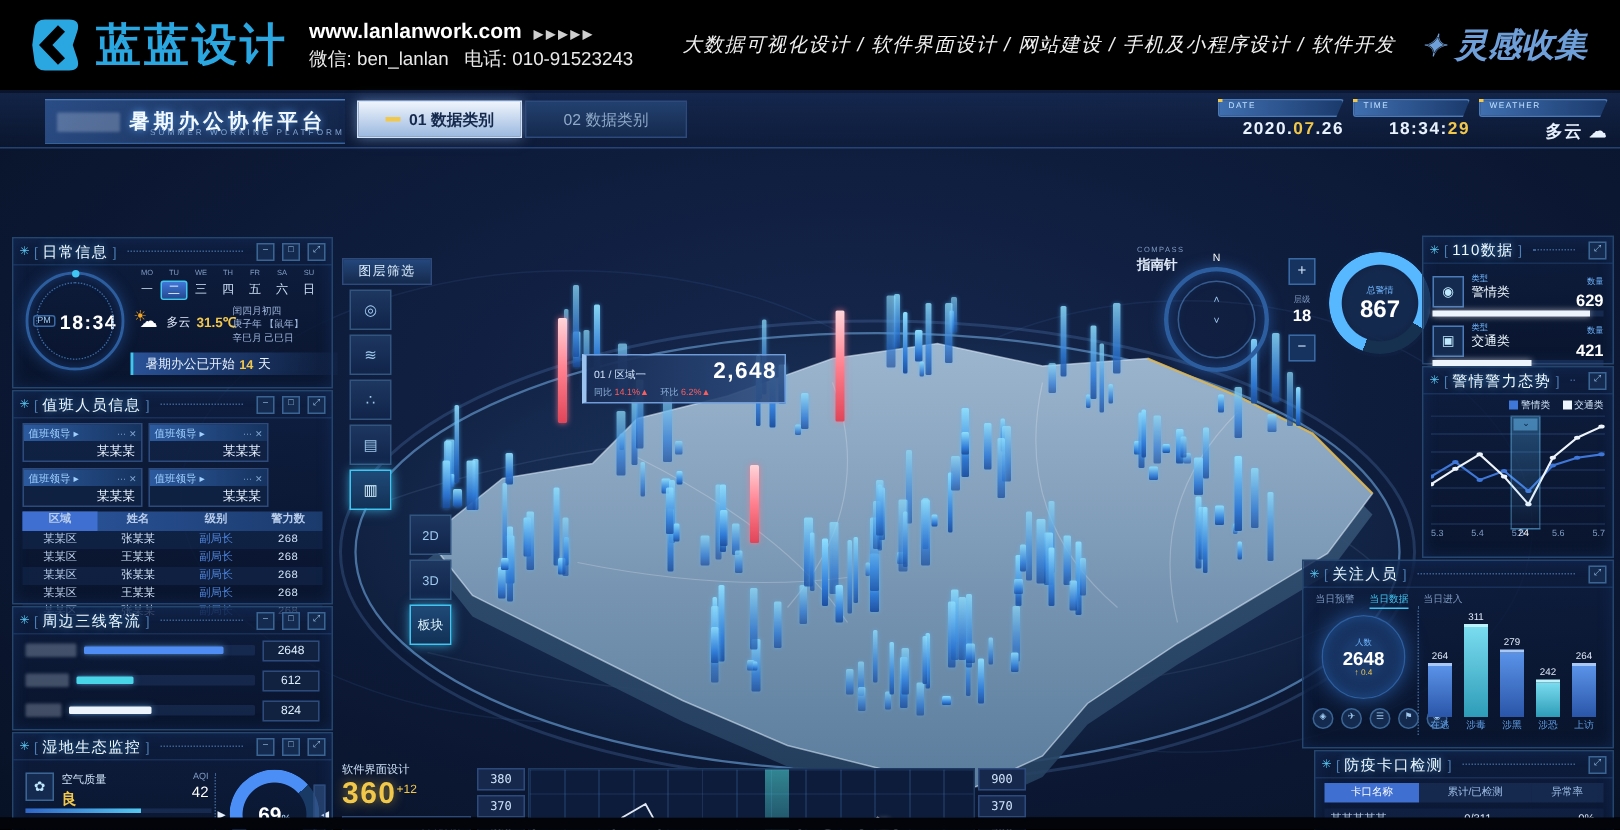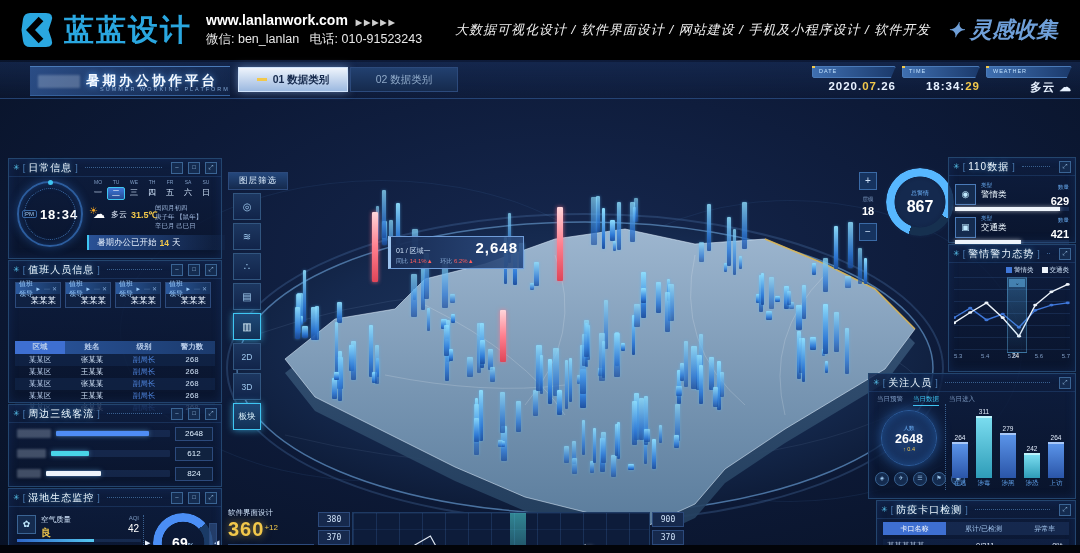--- a/index.html
+++ b/index.html
@@ -58,21 +58,21 @@
   .wxrow{position:absolute;left:80px;top:48px;display:flex;align-items:center;gap:4px;}
   .wxicon{position:relative;width:18px;height:14px;}
   .wxicon .sun{position:absolute;left:0;top:-2px;color:#f5a623;font-size:10px;}
   .wxicon .cld{position:absolute;left:4px;top:0;color:#fff;font-size:12px;}
   .wxtxt{font-size:8px;color:#dfe9f8;}
   .wxtmp{font-size:9px;font-weight:bold;color:var(--yellow);}
   .lunar{position:absolute;left:146px;top:44px;font-size:6.5px;color:#9fb8dd;line-height:9px;}
   .dbanner{position:absolute;left:78px;top:76px;width:128px;height:15px;background:linear-gradient(90deg,rgba(47,92,168,.85),rgba(26,53,95,.15));border-left:2px solid var(--accent);display:flex;align-items:center;gap:3px;padding-left:8px;font-size:8.5px;color:#e8f2ff;}
   .dbanner .yl{color:var(--yellow);font-weight:bold;}
   
-  .dcards{position:absolute;left:6px;top:21px;width:196px;display:grid;grid-template-columns:1fr 1fr 1fr 1fr;gap:4px;}
+  .dcards{position:absolute;left:6px;top:21px;width:164px;display:grid;grid-template-columns:1fr 1fr;gap:4px;}
   .dcard{border:1px solid #2c4a7c;background:rgba(18,38,74,.6);}
   .dcard .dh{height:11px;background:linear-gradient(90deg,#2c5a9e,#16335f);display:flex;align-items:center;font-size:7px;color:#9fd0ff;padding:0 3px;gap:2px;}
   .dcard .dh .sp{flex:1;}
   .dcard .dh .di{color:#7fa3d0;font-size:6px;cursor:pointer;}
   .dcard .dn{height:13px;text-align:right;padding-right:4px;font-size:8.5px;color:#e6f1ff;line-height:13px;}
   .dtable{position:absolute;left:6px;top:80px;width:200px;font-size:7.5px;font-family:Liberation Mono, monospace;}
   .dtr{display:flex;height:12px;line-height:12px;}
   .dtr.hd{background:linear-gradient(90deg,#2b57a0,#1b3a6c);color:#dff0ff;height:13px;line-height:13px;font-weight:bold;}
   .dtr.hd .dc:first-child{background:#3e6fd1;}
   .dtr:nth-child(even):not(.hd){background:rgba(30,60,110,.28);}
@@ -98,21 +98,21 @@
   .egauge .ring{position:absolute;inset:0;border-radius:50%;
     -webkit-mask:radial-gradient(closest-side,transparent 70%,#000 72%);mask:radial-gradient(closest-side,transparent 70%,#000 72%);}
   .egauge .inner{font-size:14px;color:#fff;font-weight:bold;}
   .egauge .inner small{font-size:7px;color:#9fc9ef;}
   .garrow{position:absolute;top:50px;font-size:7px;color:#e8f2ff;}
   .escroll{position:absolute;right:4px;top:34px;width:6px;height:40px;background:rgba(80,130,200,.35);border:1px solid #2c4a7c;}
   
   .ltitle{position:absolute;left:228px;top:112px;width:58px;height:16px;background:linear-gradient(180deg,#24477c,#152a4d);border:1px solid #2c4a7c;color:#dff0ff;font-size:8.5px;text-align:center;line-height:15px;letter-spacing:1px;}
   .lcol{position:absolute;left:233px;top:133px;width:30px;display:flex;flex-direction:column;gap:3px;}
   .lbtn{width:26px;height:25px;border:1px solid #31557f;background:linear-gradient(180deg,#1d3760,#11244a);color:#9fc9ef;font-size:10px;display:flex;align-items:center;justify-content:center;cursor:pointer;}
-  .lbtn.txt{font-size:8.5px;letter-spacing:0;}
+  .lbtn.txt{font-size:8.5px;letter-spacing:0;margin-left:40px;}
   .lbtn.on{border:1px solid var(--accent);box-shadow:0 0 7px rgba(70,200,250,.7);color:#dff6ff;background:linear-gradient(180deg,#1f4a78,#123156);}
   
   .mapwrap{position:absolute;left:225px;top:95px;width:725px;height:370px;}
   .mapwrap svg{position:absolute;left:0;top:0;}
   #mapbars{position:absolute;left:0;top:0;width:725px;height:370px;}
   .mbar{position:absolute;border-radius:1px;}
   .mbar.b{background:linear-gradient(180deg,#8fe0ff,#2f7bd8 70%,#1c4fa0);box-shadow:0 0 3px rgba(90,190,255,.6);}
   .mbar.r{background:linear-gradient(180deg,#ffd5da,#ff7f8e 50%,#e04558);box-shadow:0 0 4px rgba(255,120,140,.8);}
   .maptip{position:absolute;left:388px;top:176px;width:136px;height:33px;background:linear-gradient(90deg,rgba(24,44,84,.95),rgba(46,78,130,.88));border:1px solid #6f9cd8;border-left:3px solid #9cc3ee;padding:2px 5px;box-sizing:border-box;}
   .maptip .r1{display:flex;align-items:baseline;justify-content:space-between;}
@@ -462,20 +462,29 @@
         <span class="big">2,648</span>
         </div>
       <div class="r2">
         <span>同比</span>
         <span class="rd">14.1%▲</span>
         <span>环比</span>
         <span class="rd">6.2%▲</span>
       </div>
     </div>
 
+    <div class="compass">
+      <div class="lab1">COMPASS</div>
+      <div class="lab2">指南针</div>
+      <div class="cring">
+        <span class="n">N</span>
+        <span class="ar" style="top:16px;">˄</span>
+        <span class="ar" style="top:30px;">˅</span>
+      </div>
+    </div>
     <div class="zoomctl">
       <div class="zbtn">+</div>
       <div class="zlab">层级</div>
       <div class="zval">18</div>
       <div class="zbtn">−</div>
     </div>
 
     <div class="ltitle">图层筛选</div>
     <div class="lcol" id="layer-btns">
         <div class="lbtn">◎</div>

